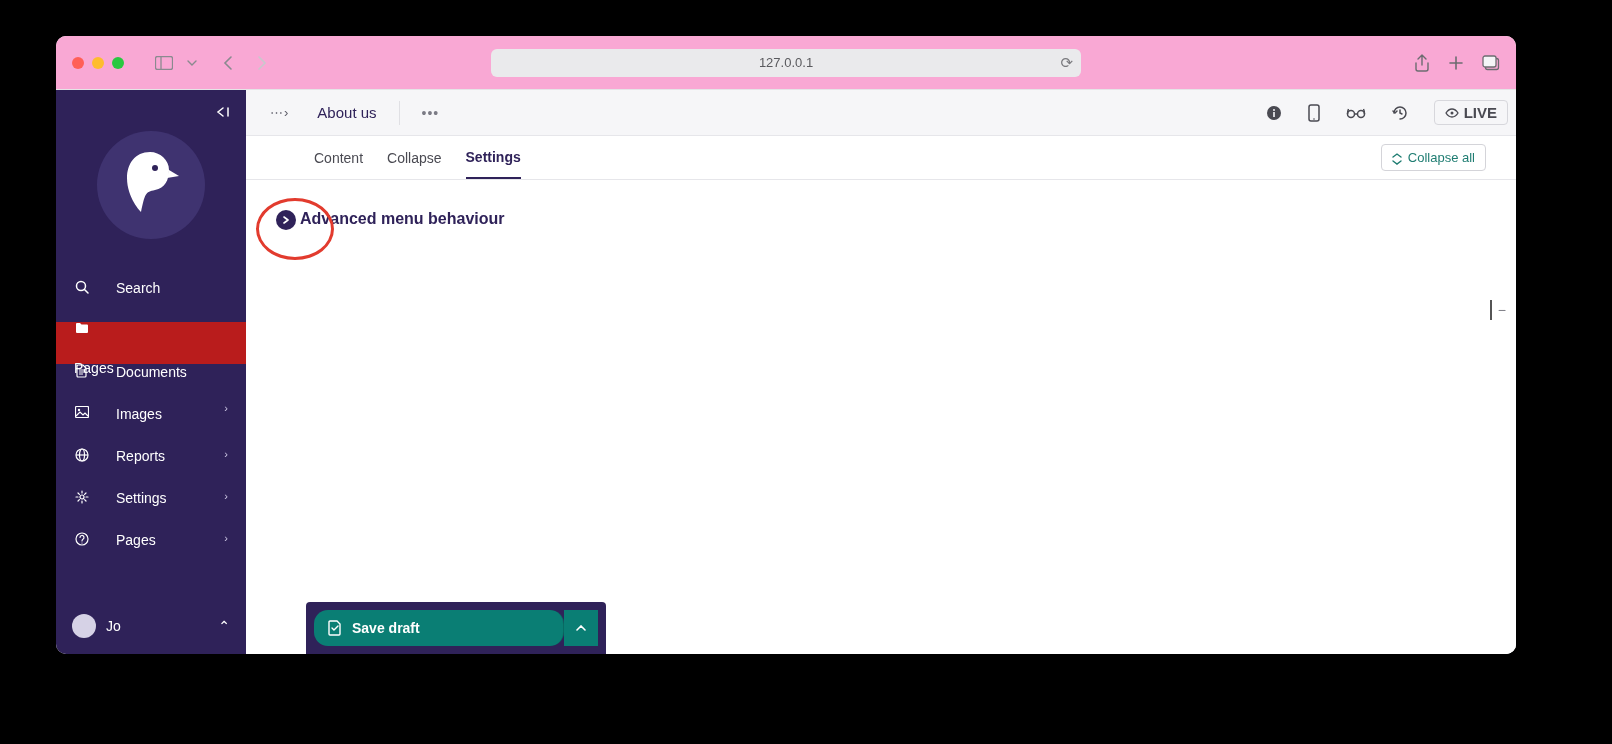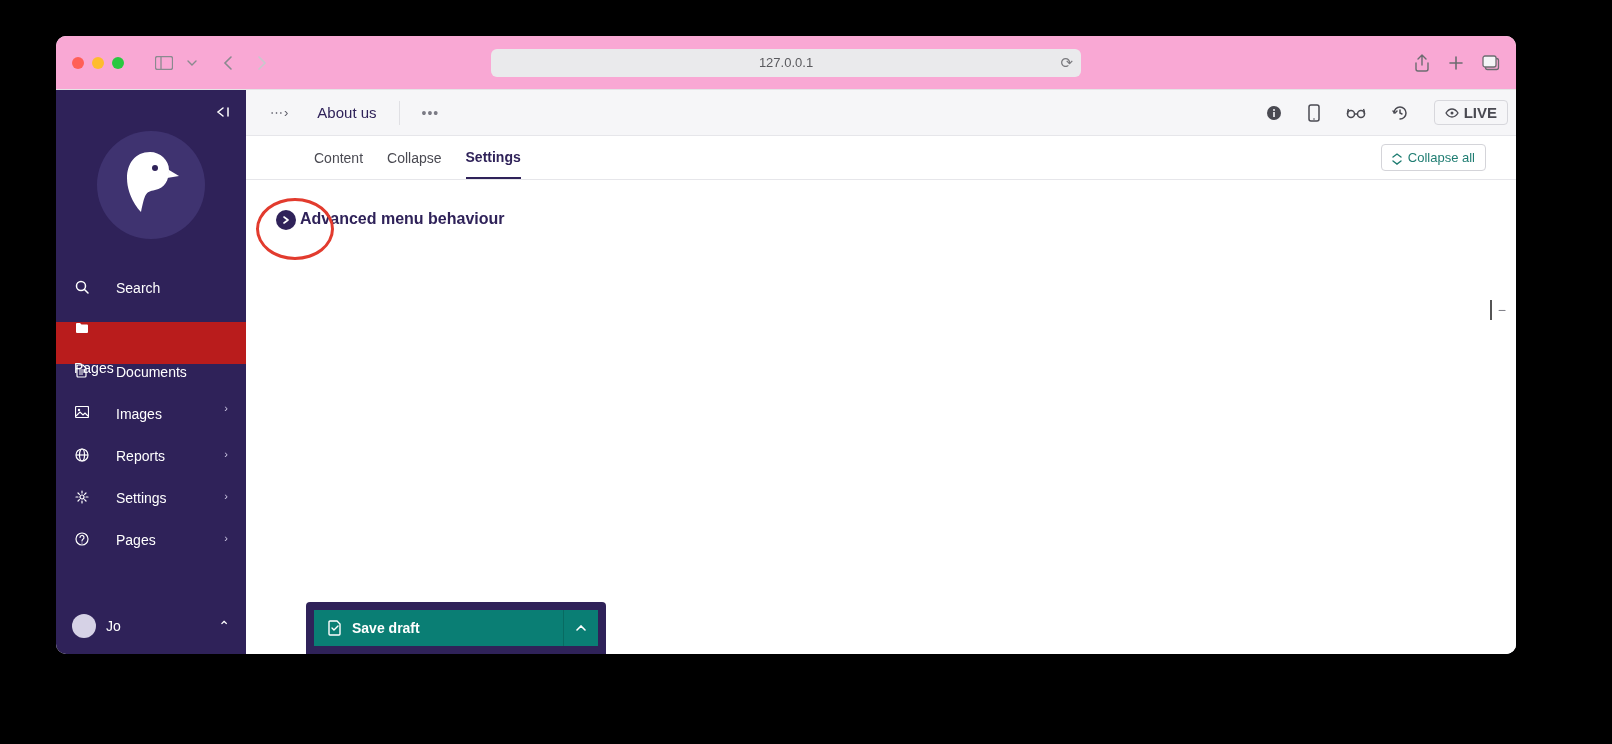--- a/index.html
+++ b/index.html
@@ -44,21 +44,21 @@
   .tab.active { color:#2f2259; font-weight:600; border-bottom:2px solid #2f2259;}
   .collapse-all { margin-left:auto; border:1px solid #d4d4d9; background:#fff; color:#1f7d72; font-size:13px; padding:5px 10px; border-radius:4px; display:flex; align-items:flex-end; gap:6px; cursor:pointer;}
   .content { flex:1; background:#fff; position:relative; }
   .panel-row { display:flex; align-items:flex-start; gap:4px; padding: 30px 0 0 30px; }
   .expand-btn { width:20px; height:20px; border-radius:50%; background:#2f2259; color:#fff; display:flex; align-items:center; justify-content:center; font-size:11px; cursor:pointer; position:relative; z-index:2;}
   .annotation-circle { position:absolute; width:78px; height:62px; border:3px solid #e23b2e; border-radius:50%; left:10px; top:18px; pointer-events:none;}
   .panel-title { font-weight:700; color:#2f2259; font-size:16px;}
   .minimap { position:absolute; right:10px; top:120px; display:flex; align-items:center; gap:6px; color:#7e7e86; font-size:14px;}
   .minimap-bar { width:2px; height:20px; background:#555;}
   .save-bar { position:absolute; bottom:0; left: 60px; width:300px; background:#2f2259; padding:8px; border-radius:4px 4px 0 0; display:flex;}
-  .save-btn { flex:1; background:#0a7e74; color:#fff; display:flex; align-items:flex-end; gap:10px; padding:10px 14px; font-weight:700; font-size:14px; border-right:1px solid rgba(0,0,0,.15); cursor:pointer;}
+  .save-btn { flex:1; background:#0a7e74; color:#fff; display:flex; align-items:flex-end; gap:10px; padding:10px 14px; font-weight:700; font-size:14px; border-right:1px solid rgba(0,0,0,.15); cursor:pointer;border-radius:14px;}
   .save-caret { width:34px; background:#0a7e74; display:flex; align-items:center; justify-content:center; color:#fff; cursor:pointer;}
   svg { display:block; }
 </style>
 </head>
 <body>
 
 <div class="browser-window">
 
   <div class="browser-chrome">
     <div class="traffic-lights">

